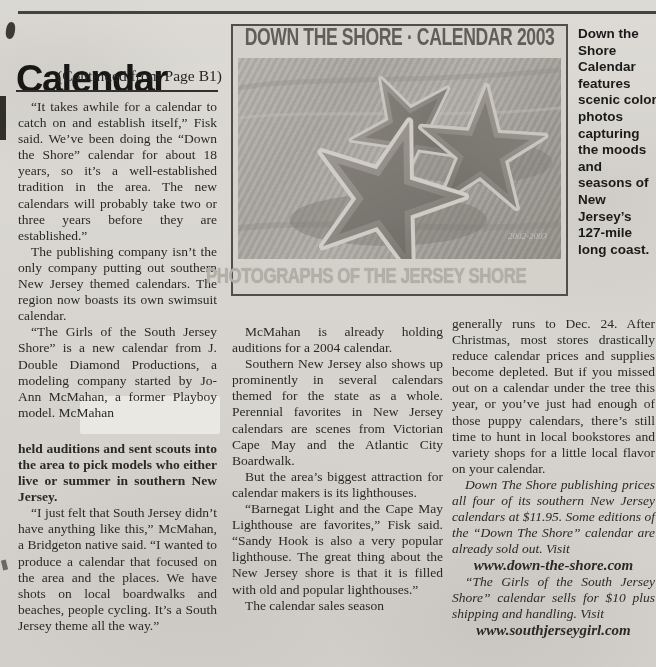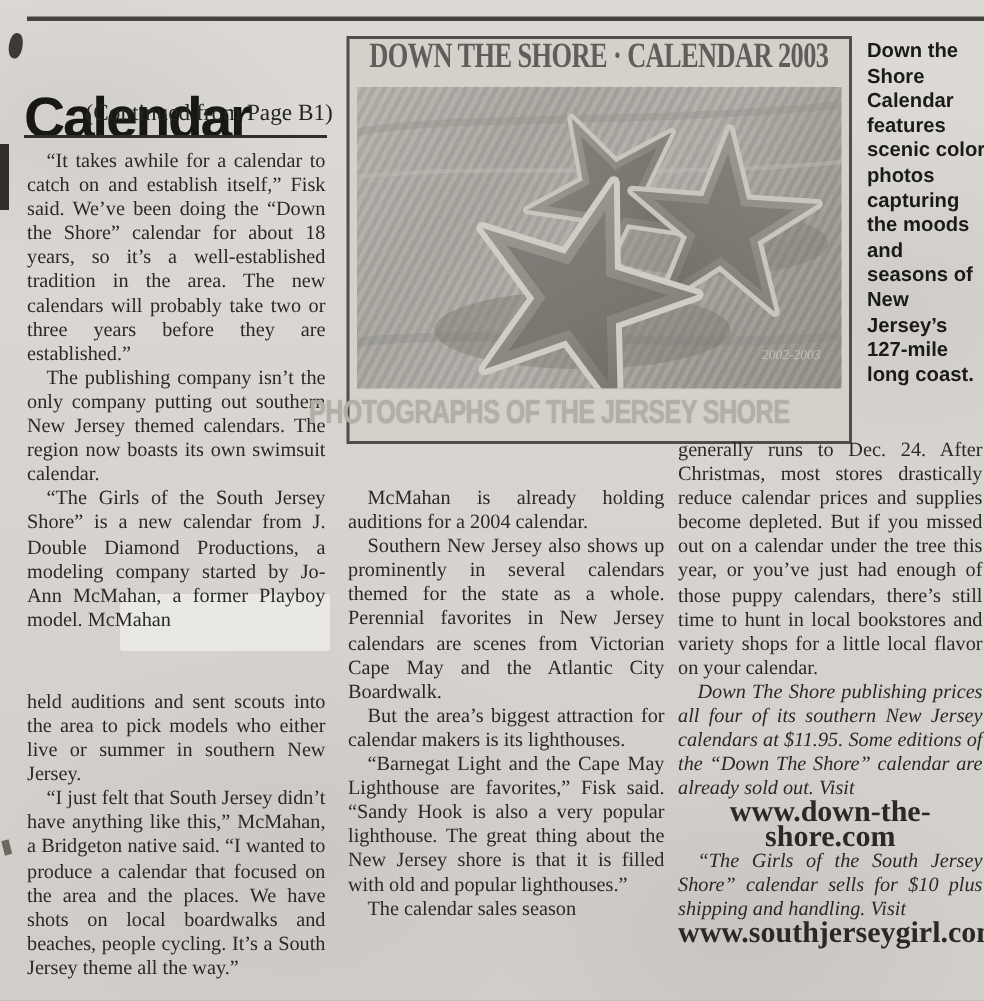--- a/index.html
+++ b/index.html
@@ -22,41 +22,41 @@
     position:absolute; left:16px; top:22px;
     font-family:"Liberation Sans", sans-serif; font-weight:bold;
     font-size:38px; letter-spacing:-1.5px; color:#171716;margin-top:36px;
   }
   .continued { position:absolute; left:18px; top:67px; font-size:15.5px; color:#242422;margin-left:39px; }
   .rule2 { position:absolute; left:16px; top:90px; width:202px; height:2px; background:#302f2d; }
 
   .col { position:absolute; text-align:justify; font-size:13.5px; line-height:16.1px; color:#29282686; color:#2a2927; hyphens:auto; -webkit-hyphens:auto; }
   .col p { margin:0; text-indent:13px; }
   .col p.noindent { text-indent:0; }
-  .col p.gap { margin-top:39px; }
+  .col p.gap { margin-top:20px;font-weight:bold; }
   .col1 { left:18px;  top:99px;  width:199px; }
   .col2 { left:232px; top:304px; width:211px;margin-top:20px; }
-  .col3 { left:452px; top:292px; width:203px; }
+  .col3 { left:452px; top:316px; width:203px; }
   .col p.it { font-style:italic; }
-  .col p.url { text-align:center; text-indent:0; font-weight:bold; font-size:20px; }
+  .col p.url { text-align:center; text-indent:0; font-style:italic; font-weight:bold; font-size:15px; }
 
   .whitepatch { position:absolute; left:80px; top:396px; width:140px; height:38px; background:#eae8e3; border-radius:2px; }
 
   .artifact-blob { position:absolute; left:6px; top:22px; width:9px; height:17px; background:#3c3a37; border-radius:45%; transform:rotate(9deg); }
   .artifact-bar  { position:absolute; left:0;  top:96px; width:6px; height:44px; background:#312f2c; }
   .artifact-tick { position:absolute; left:2px; top:560px; width:5px; height:10px; background:#6b6862; transform:rotate(-14deg); }
 
   .photo-frame {
     position:absolute; left:231px; top:24px; width:337px; height:272px;
     background:#d4d1cb; border:2px solid #504e4a; box-sizing:border-box;
   }
   .photo-title {
     position:absolute; left:0; right:0; top:1px; height:20px;
     display:flex; align-items:center; justify-content:center;
-    font-family:Liberation Serif, serif; font-weight:bold;
+    font-family:Liberation Sans, sans-serif; font-weight:bold;
     font-size:22px; color:#605e5a; white-space:nowrap;
   }
   .photo-title span { display:inline-block; transform:scaleX(0.80) scaleY(1.08); letter-spacing:-0.5px; }
   .photo-sand {
     position:absolute; left:5px; right:5px; top:32px; height:201px; overflow:hidden;
     background:
       repeating-linear-gradient(118deg, rgba(255,255,255,0.06) 0 3px, rgba(0,0,0,0.05) 3px 6px),
       linear-gradient(128deg, #b6b3ad 0%, #a9a6a0 28%, #b1aea8 52%, #9d9a94 78%, #949189 100%);
   }
   .photo-sand svg { position:absolute; inset:0; width:100%; height:100%; }

